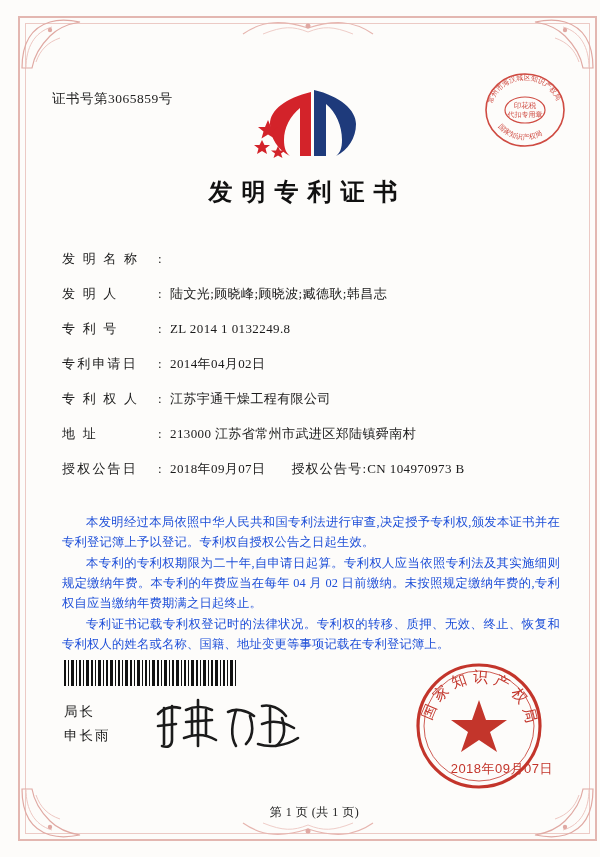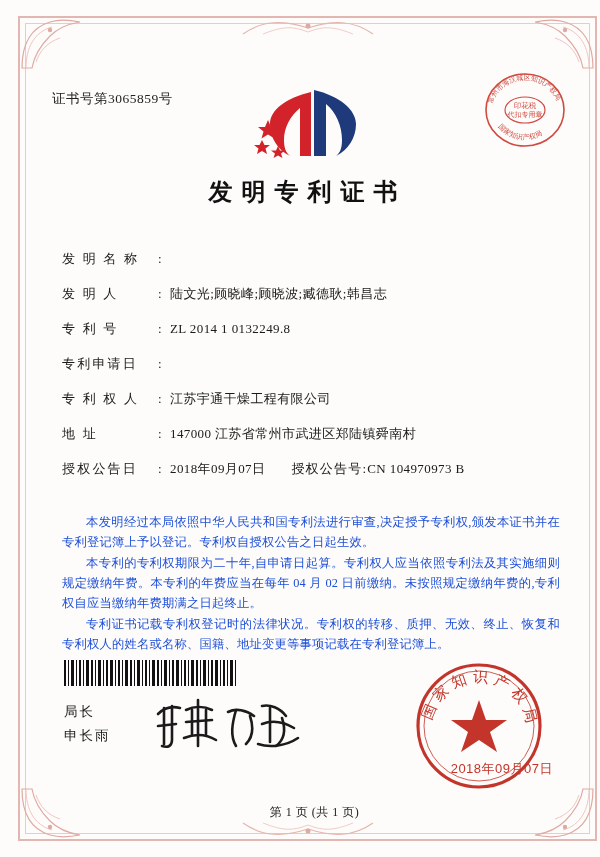--- a/index.html
+++ b/index.html
@@ -309,32 +309,33 @@
 
     <div class="field-row">
       <div class="field-label">专 利 号</div>
       <div class="field-colon">:</div>
       <div class="field-value">ZL 2014 1 0132249.8</div>
     </div>
 
     <div class="field-row">
       <div class="field-label">专利申请日</div>
       <div class="field-colon">:</div>
+      <div class="field-value">2014年04月02日</div>
     </div>
 
     <div class="field-row">
       <div class="field-label">专 利 权 人</div>
       <div class="field-colon">:</div>
       <div class="field-value">江苏宇通干燥工程有限公司</div>
     </div>
 
     <div class="field-row">
       <div class="field-label">地            址</div>
       <div class="field-colon">:</div>
-      <div class="field-value">147000 江苏省常州市武进区郑陆镇舜南村</div>
+      <div class="field-value">213000 江苏省常州市武进区郑陆镇舜南村</div>
     </div>
 
     <div class="field-row split">
       <div class="field-label">授权公告日</div>
       <div class="field-colon">:</div>
       <div class="field-value">2018年09月07日</div>
       <div class="field-second-label">授权公告号:</div>
       <div class="field-second-value">CN 104970973 B</div>
     </div>
   </div>

